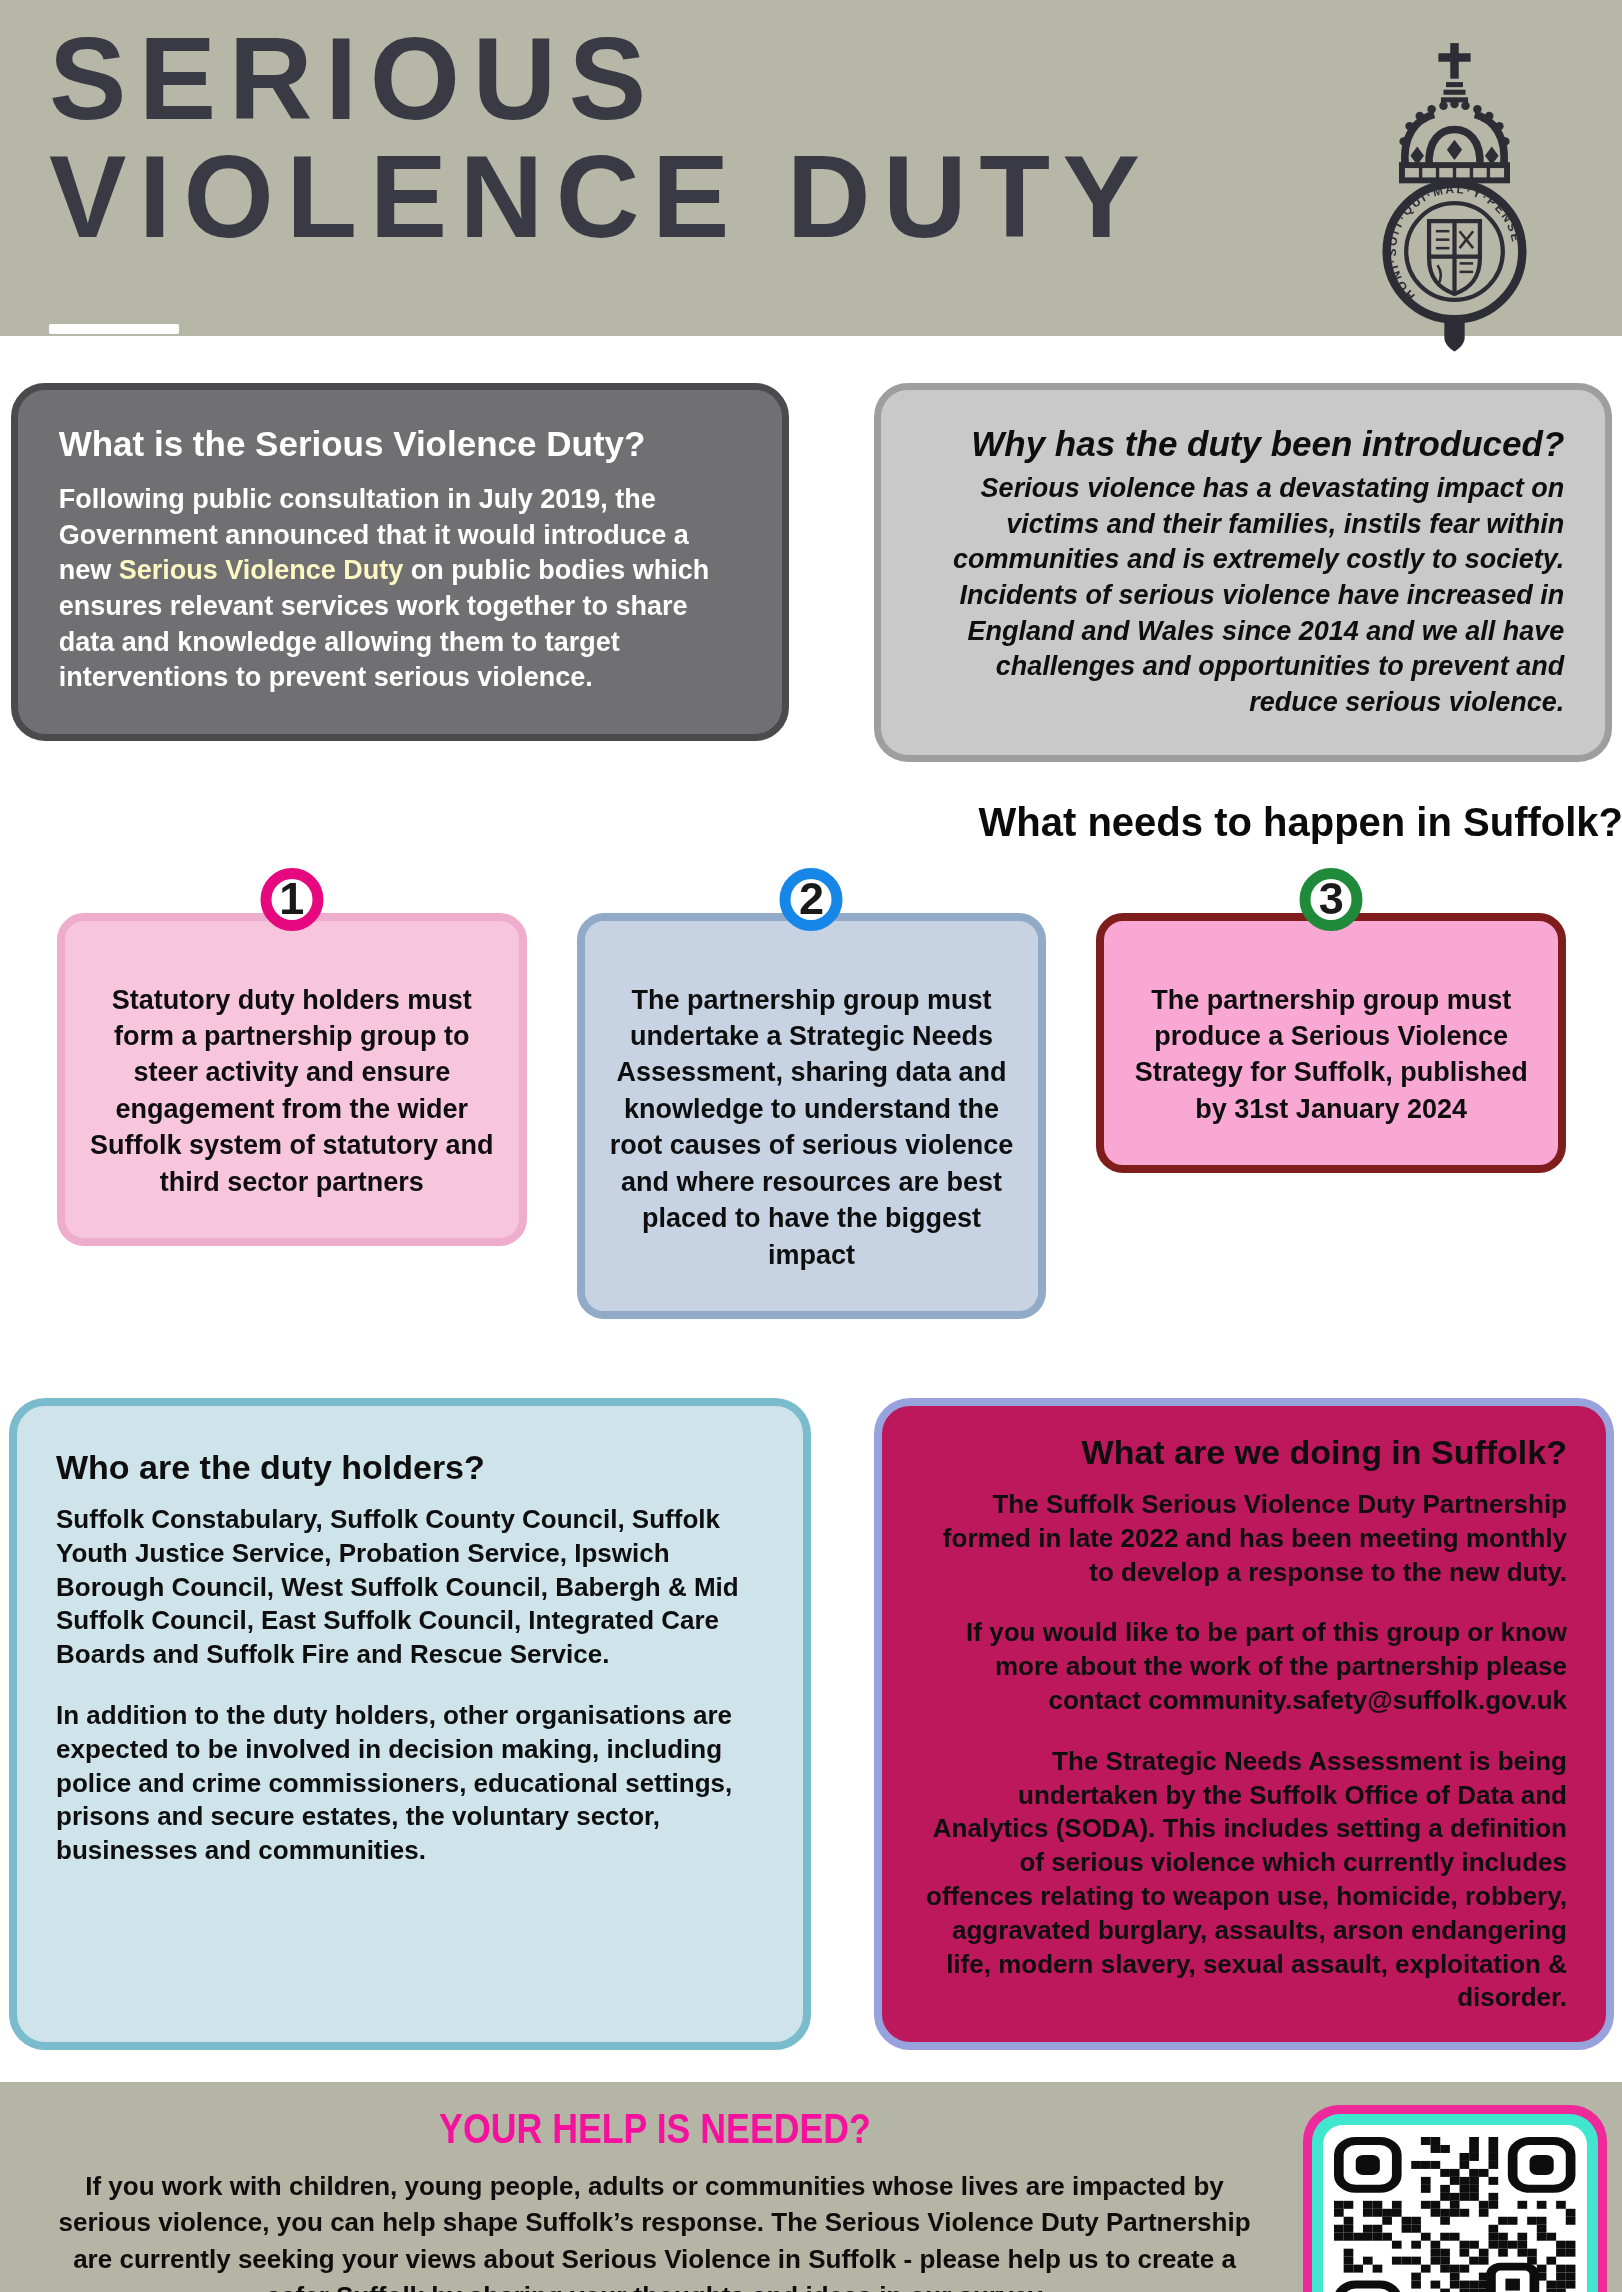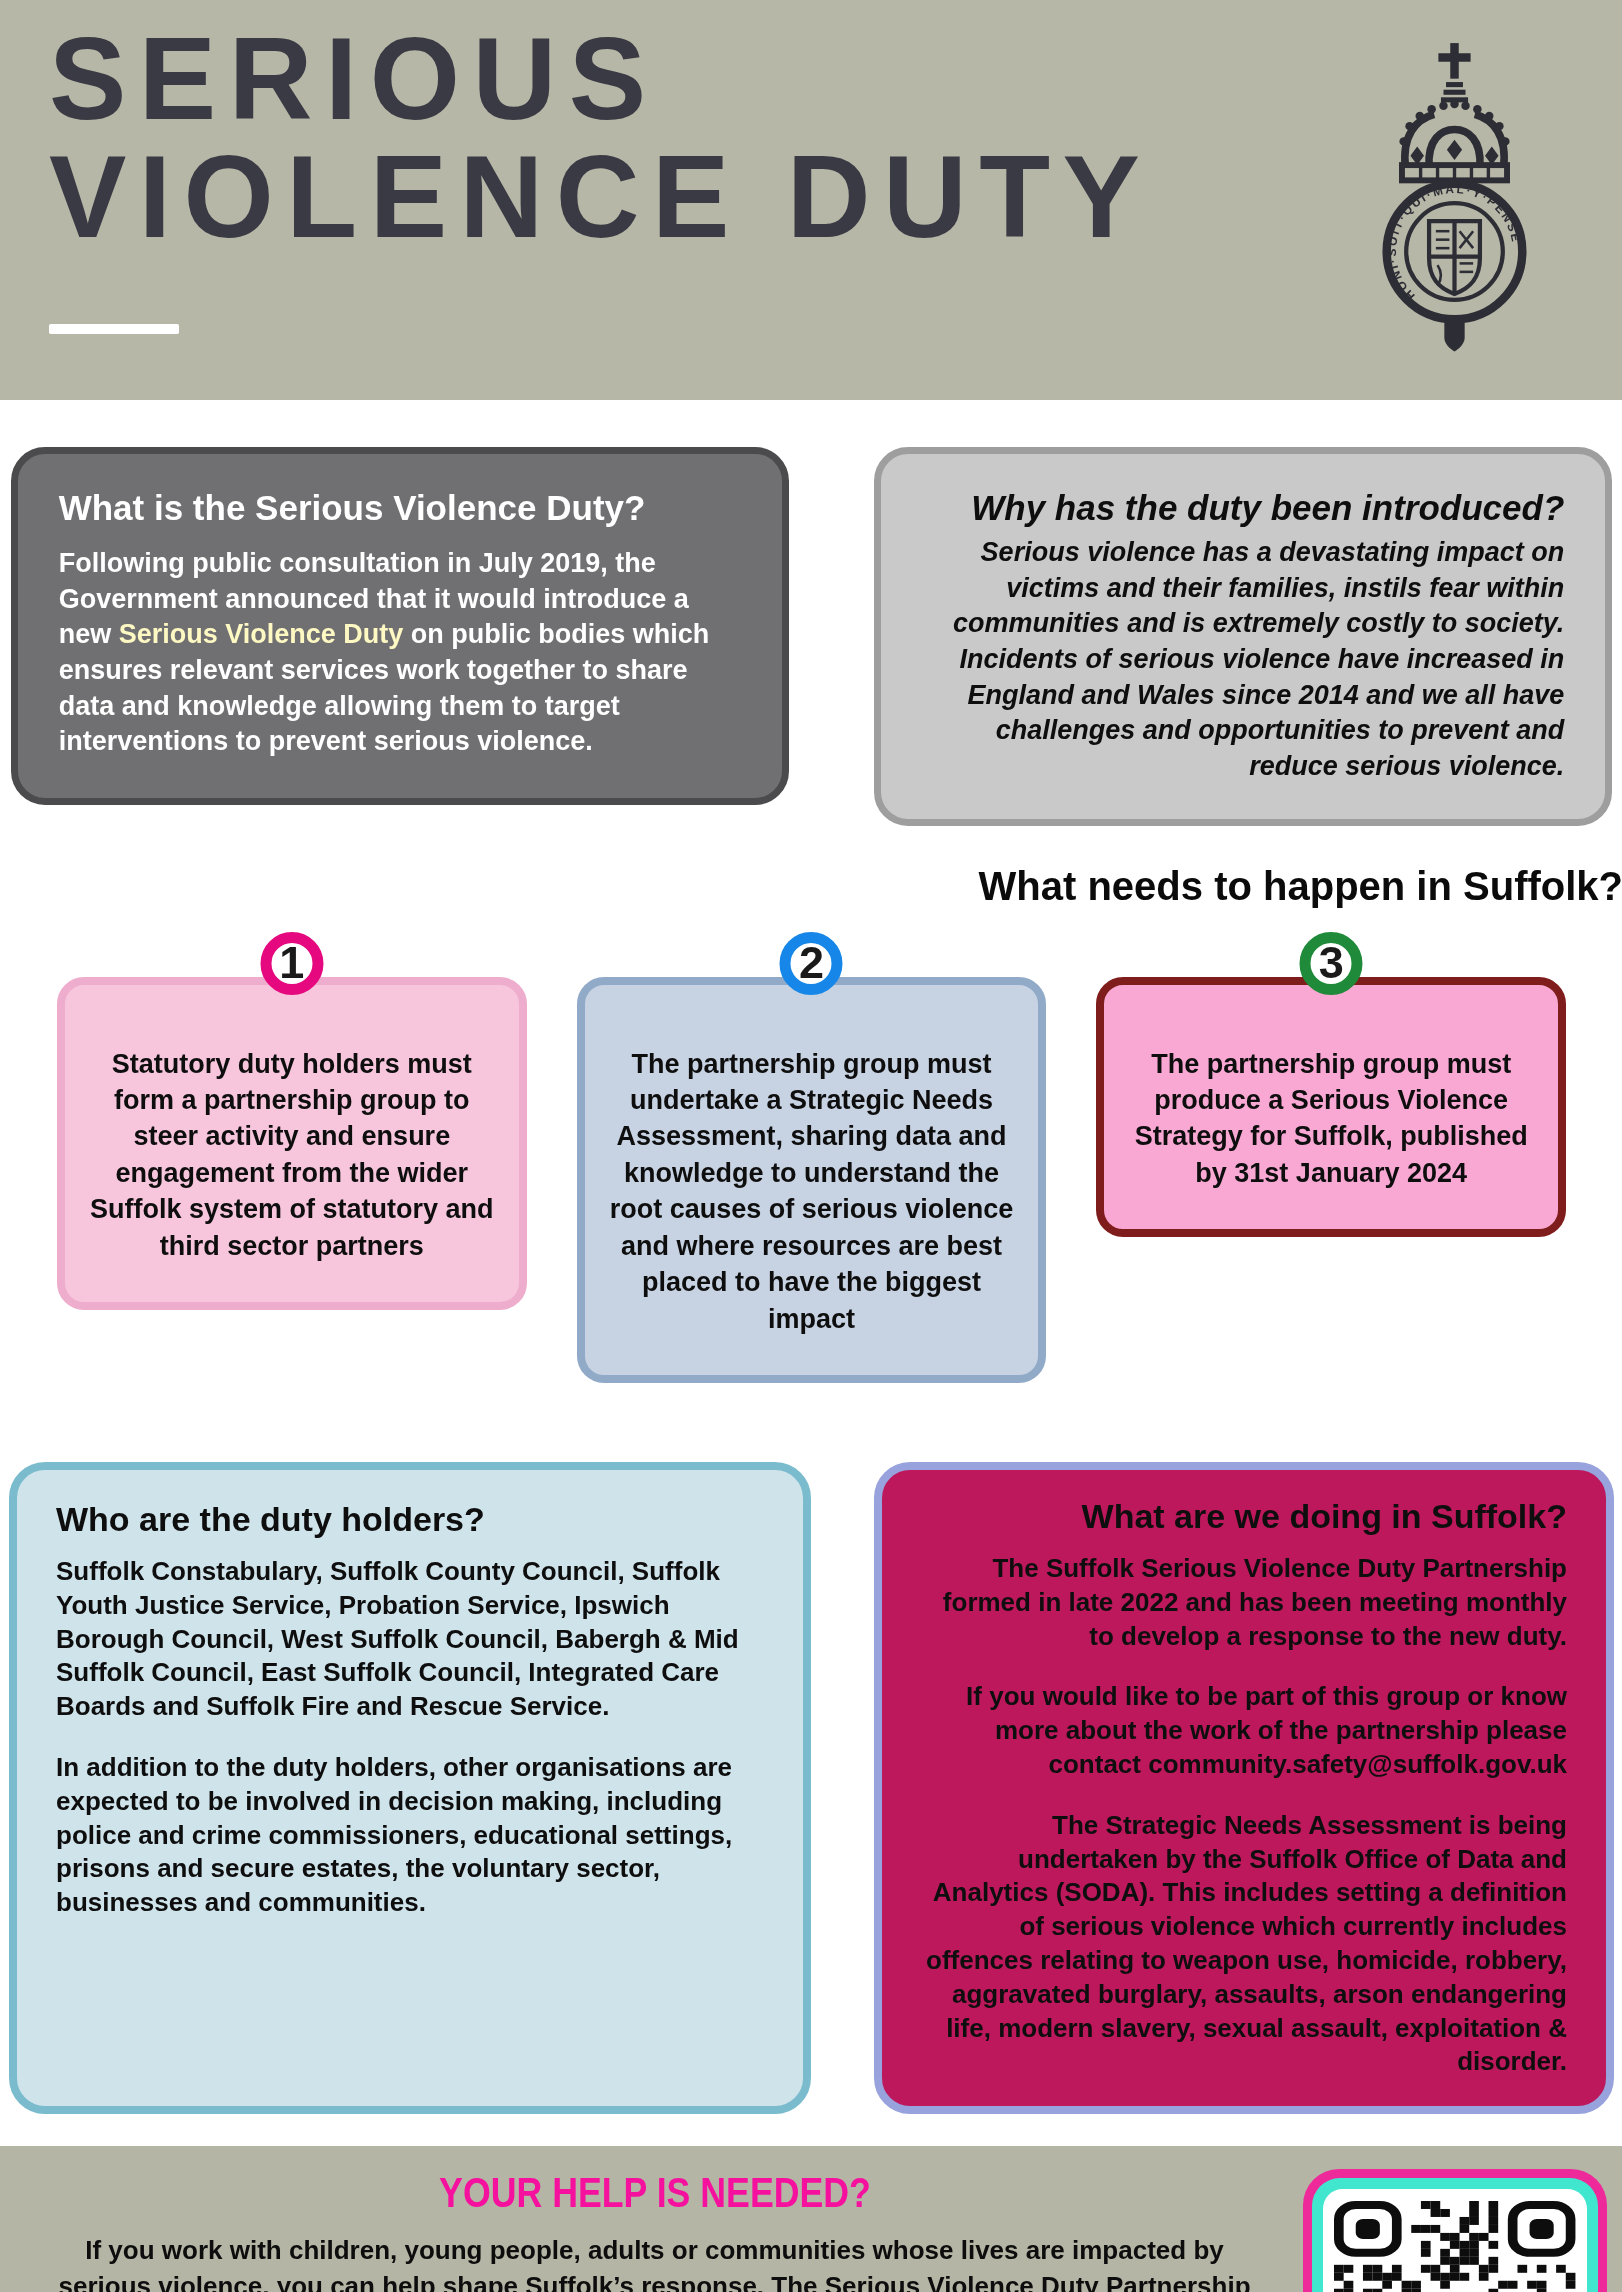--- a/index.html
+++ b/index.html
@@ -3,21 +3,21 @@
 <meta charset="utf-8">
 <style>
   * { margin:0; padding:0; box-sizing:border-box; }
   html,body { background:#ffffff; }
   .page {
     width:1623px; min-height:2293px; margin:0 auto; background:#ffffff;
     font-family:"Liberation Sans", sans-serif; color:#0e0e0e;
     display:flex; flex-direction:column; position:relative;
   }
   
-  .masthead { height:400px; background:#b7b7a8; position:relative; flex:0 0 auto; }
+  .masthead { height:336px; background:#b7b7a8; position:relative; flex:0 0 auto; }
   .masthead h1 {
     position:absolute; left:49px; top:19.7px;
     font-size:116px; line-height:1.02; font-weight:700; letter-spacing:12.5px;
     color:#3a3a44;
   }
   .title-dash { position:absolute; left:49px; top:324px; width:130px; height:9.9px; background:#ffffff; border-radius:1.8px; }
   .crest { position:absolute; right:79px; top:38px; width:179px; height:322px; }
   
   main { flex:1 0 auto; padding:47px 0 0; }
   .row1 { display:grid; grid-template-columns:778px 1fr; gap:85px; margin:0 10.7px; align-items:start; }
@@ -43,21 +43,21 @@
     font-size:27px; font-weight:600; line-height:1.35;
   }
   .step1 .step-circle { border:11.6px solid #e5087e; }
   .step2 .step-circle { border:11.6px solid #1687e8; }
   .step3 .step-circle { border:11.6px solid #1f8a39; }
   .step1 .step-card { background:#f7c6dc; border:8px solid #eeadcc; }
   .step2 .step-card { background:#c7d2e2; border:8px solid #90aac8; }
   .step3 .step-card { background:#f9a8d4; border:8px solid #7f1d1d; }
   
   .row3 { display:grid; grid-template-columns:802px 1fr; gap:63px; margin:79px 9px 0; align-items:stretch; }
-  .card-lightblue { background:#cfe3eb; border:8px solid #7abccd; border-radius:36px; padding:30px 39px; min-height:618px; }
+  .card-lightblue { background:#cfe3eb; border:8px solid #7abccd; border-radius:36px; padding:42px 39px; min-height:618px; }
   .card-lavender  { background:#be185d; border:8px solid #98a2dc; border-radius:36px; padding:27px 39px; min-height:618px; text-align:right; }
   .row3 h2 { font-size:34px; font-weight:700; margin-bottom:16px; }
   .row3 p  { font-size:26px; line-height:1.3; font-weight:600; margin-bottom:27px; }
   .row3 p:last-child { margin-bottom:0; }
   
   .poster-footer {
     margin-top:32px; background:#b5b5a6; flex:0 0 auto; min-height:301px;
     display:flex; align-items:flex-start; padding:23px 16px 21.5px 41px; gap:27px;
   }
   .footer-text { width:1227px; text-align:center; }

